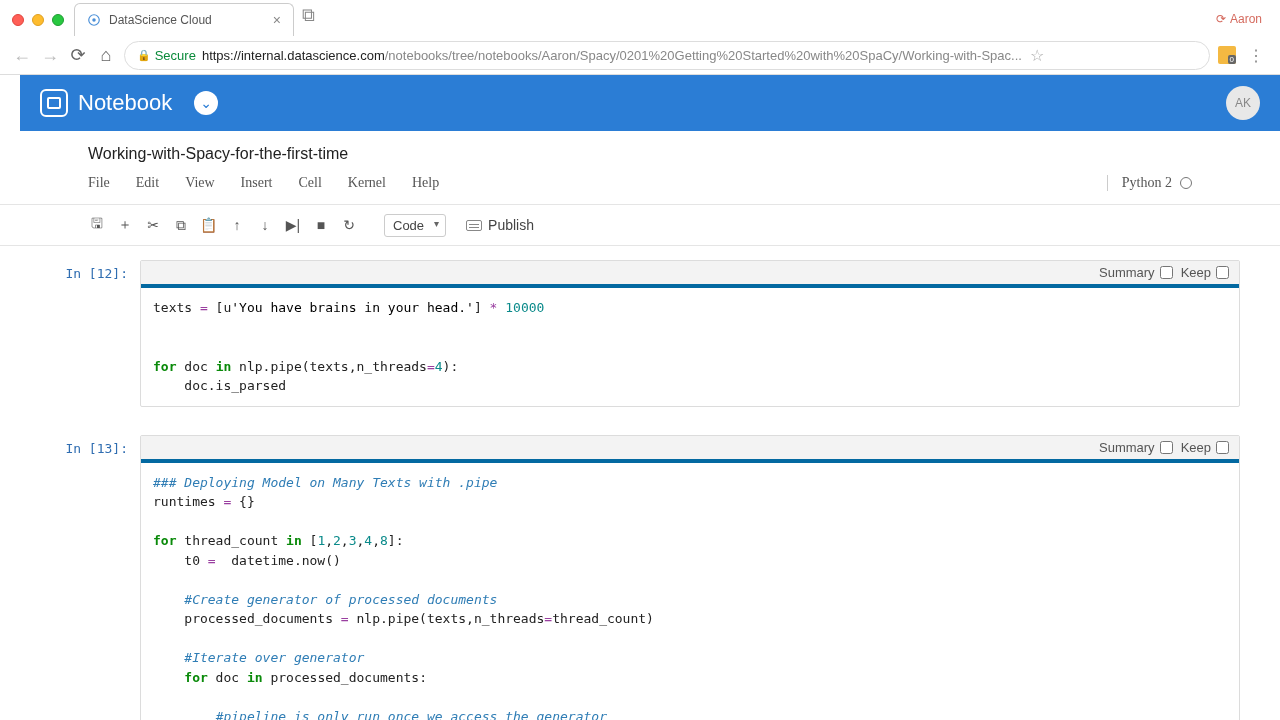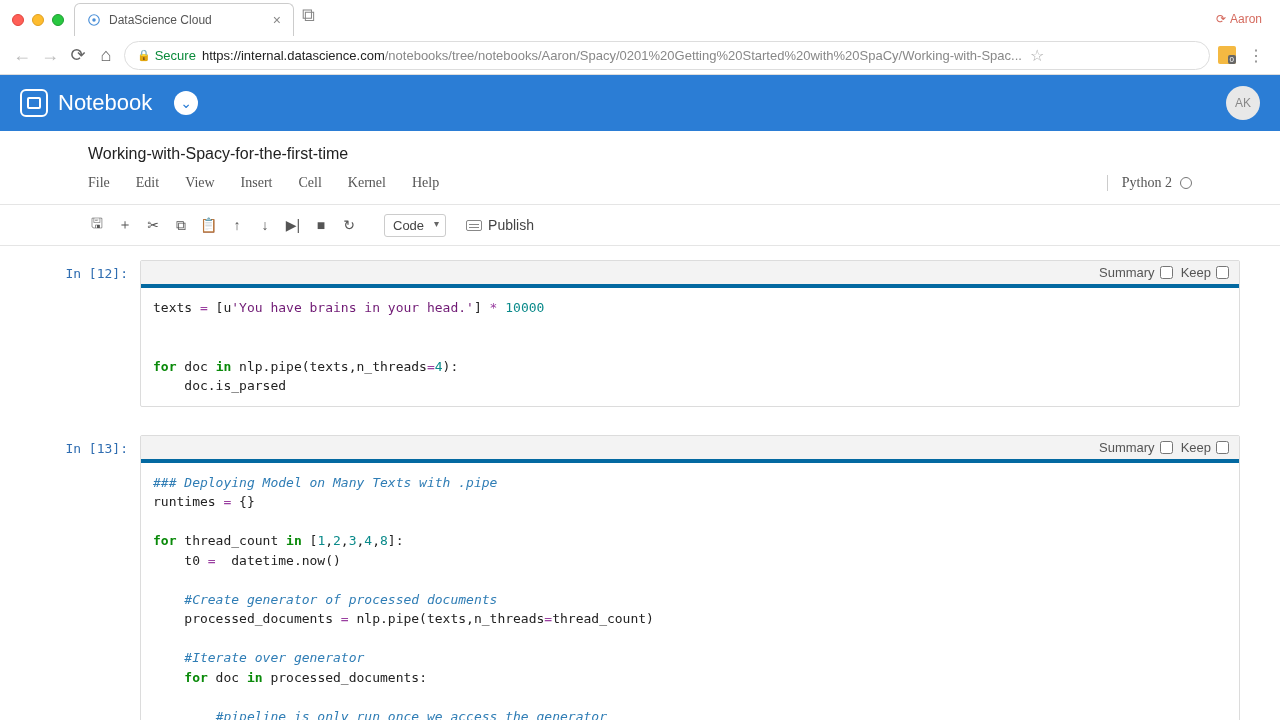--- a/index.html
+++ b/index.html
@@ -26,21 +26,21 @@
 .lock { color: #0a8a3a; margin-right: 4px; font-size: 11px; }
 .secure { color: #0a8a3a; margin-right: 6px; }
 .url-host { color: #222; }
 .url-path { color: #888; }
 .star { color: #aaa; margin-left: 8px; font-size: 16px; }
 .ext-icon { width: 18px; height: 18px; background: #f4b942; border-radius: 2px; display: flex; align-items: flex-end; justify-content: flex-end; }
 .ext-badge { font-size: 8px; background: #666; color: #fff; padding: 0 2px; border-radius: 2px; }
 .menu-dots { color: #888; font-size: 16px; padding: 0 4px; }
 
 
-.app-header { background: #2b7dd5; height: 56px; display: flex; align-items: center; padding: 0 20px; color: #fff; }
+.app-header { background: #2b7dd5; height: 56px; display: flex; align-items: center; padding: 0 20px; color: #fff; margin-left: 20px; }
 .app-logo { display: flex; align-items: center; gap: 10px; font-size: 22px; font-weight: 400; }
 .logo-badge { width: 28px; height: 28px; border: 2px solid #fff; border-radius: 6px; display: flex; align-items: center; justify-content: center; }
 .logo-badge-inner { width: 14px; height: 12px; border: 2px solid #fff; border-radius: 2px; }
 .chevron-circ { width: 24px; height: 24px; border-radius: 50%; background: #fff; color: #2b7dd5; display: flex; align-items: center; justify-content: center; margin-left: 12px; font-size: 14px; }
 .avatar { margin-left: auto; width: 34px; height: 34px; border-radius: 50%; background: #e8e8e8; color: #888; display: flex; align-items: center; justify-content: center; font-size: 12px; font-weight: 500; }
 
 
 .nb-title-bar { padding: 14px 0 8px 88px; }
 .nb-title { font-size: 16px; color: #222; }
 
@@ -64,21 +64,21 @@
 .nb-area { padding: 14px 40px 0; overflow: auto; }
 .cell { display: flex; margin-bottom: 28px; }
 .prompt { width: 100px; text-align: right; padding-right: 12px; font-family: "Menlo","Consolas",monospace; font-size: 13px; color: #2f6db1; padding-top: 6px; }
 .cell-body { flex: 1; border: 1px solid #dcdcdc; border-radius: 2px; }
 .cell-head { background: #f3f3f3; border-bottom: 4px solid #0369a1; display: flex; justify-content: flex-end; align-items: center; gap: 8px; padding: 4px 10px; font-size: 13px; color: #555; }
 .cell-head label { display: flex; align-items: center; gap: 5px; }
 .cell-head input { width: 13px; height: 13px; }
 .code { font-family: "Menlo","Consolas",monospace; font-size: 13px; line-height: 1.5; padding: 10px 12px; white-space: pre; color: #222; }
 .kw { color: #0a8a0a; font-weight: bold; }
 .op { color: #9a3fa0; }
-.str { color: #701a75; margin-top: 45px; }
+.str { color: #000000; margin-top: 45px; }
 .num { color: #0a8a8a; }
 .cmt { color: #2f7db5; font-style: italic; }
 .fn { color: #222; }
 </style>
 </head>
 <body>
 
 <div class="browser-chrome">
   <div class="tab-strip">
     <div class="traffic-lights">

